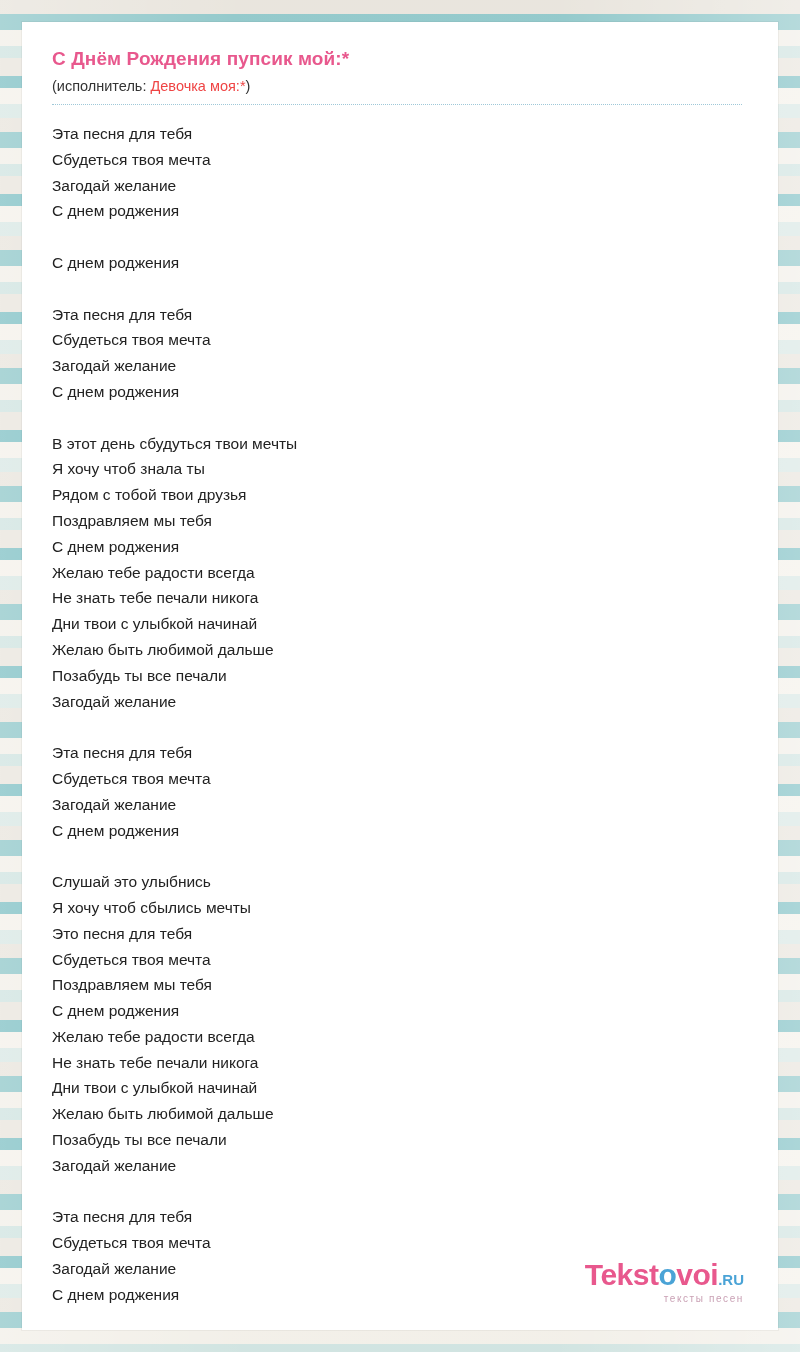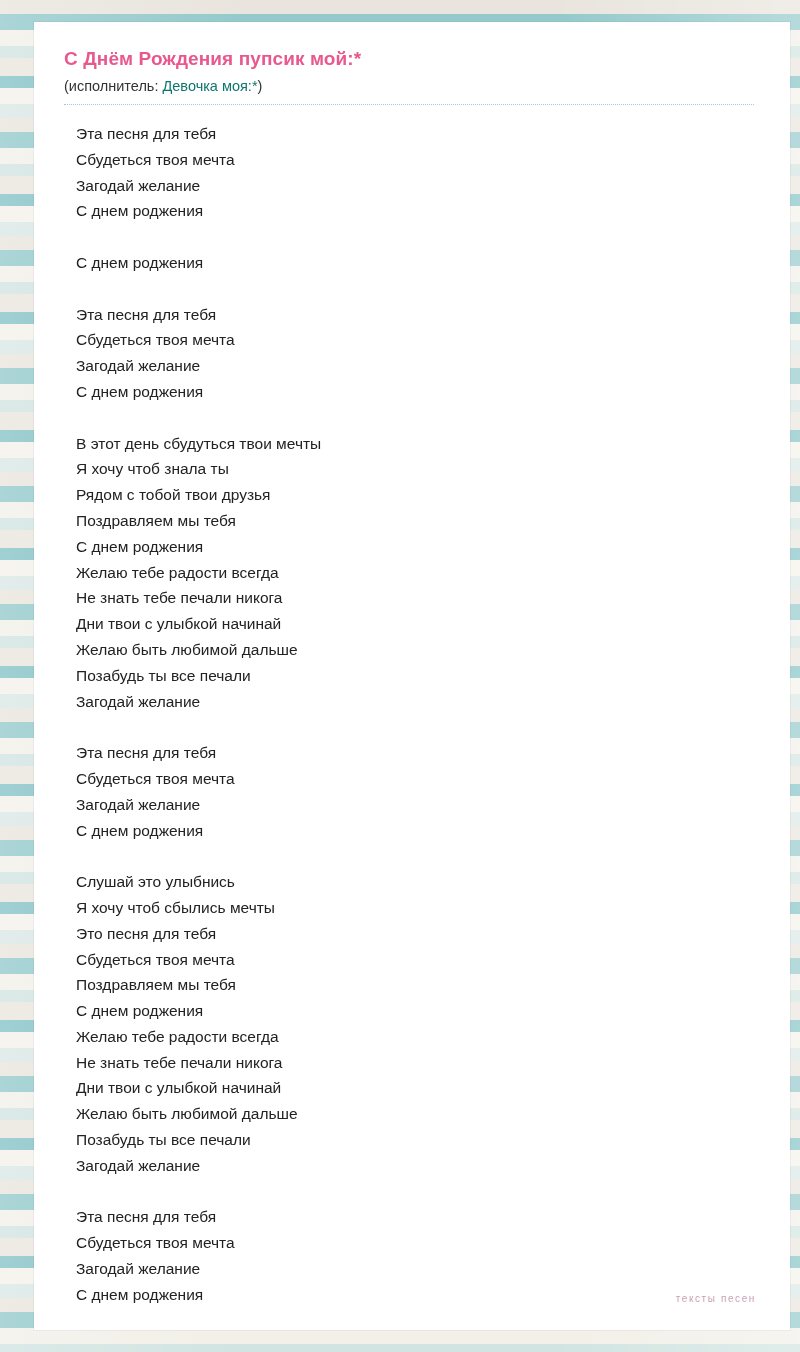--- a/index.html
+++ b/index.html
@@ -34,21 +34,21 @@
   }
   .bg-overlay {
     position: absolute;
     inset: 0;
     background: linear-gradient(to right, rgba(255,255,255,0.25), rgba(255,255,255,0.05) 30%, rgba(255,255,255,0.05) 70%, rgba(255,255,255,0.35));
   }
 
   
   .card {
     position: absolute;
-    left: 34px;
+    left: 22px;
     top: 22px;
     width: 756px;
     height: 1308px;
     background: #ffffff;
     box-sizing: border-box;
     padding: 26px 36px 20px 30px;
     box-shadow: 0 0 0 1px rgba(0,0,0,0.04);
   }
 
   .song-title {
@@ -60,30 +60,30 @@
   }
 
   .artist-line {
     font-size: 14.5px;
     color: #333333;
     padding-bottom: 10px;
     border-bottom: 1px dotted #9fc8d8;
     margin-bottom: 16px;
   }
   .artist-link {
-    color: #0f766e;
+    color: #ef4444;
     text-decoration: none;
   }
 
   .lyrics {
     font-size: 15.5px;
     line-height: 25.8px;
     color: #222222;
     white-space: pre-wrap;
-    margin: 12px;
+    margin: 0;
     font-family: "Liberation Sans", sans-serif;
   }
 
   
   .logo {
     position: absolute;
     right: 34px;
     bottom: 26px;
     text-align: right;
     line-height: 1;
@@ -166,16 +166,17 @@
 Желаю быть любимой дальше
 Позабудь ты все печали
 Загодай желание
 
 Эта песня для тебя
 Сбудеться твоя мечта
 Загодай желание
 С днем роджения</div>
 
   <div class="logo">
+    <div class="logo-main"><span>Tekst</span><span class="v">o</span><span>voi</span><span class="logo-ru">.RU</span></div>
     <div class="logo-sub">тексты песен</div>
   </div>
 
 </div>
 
 </body></html>

